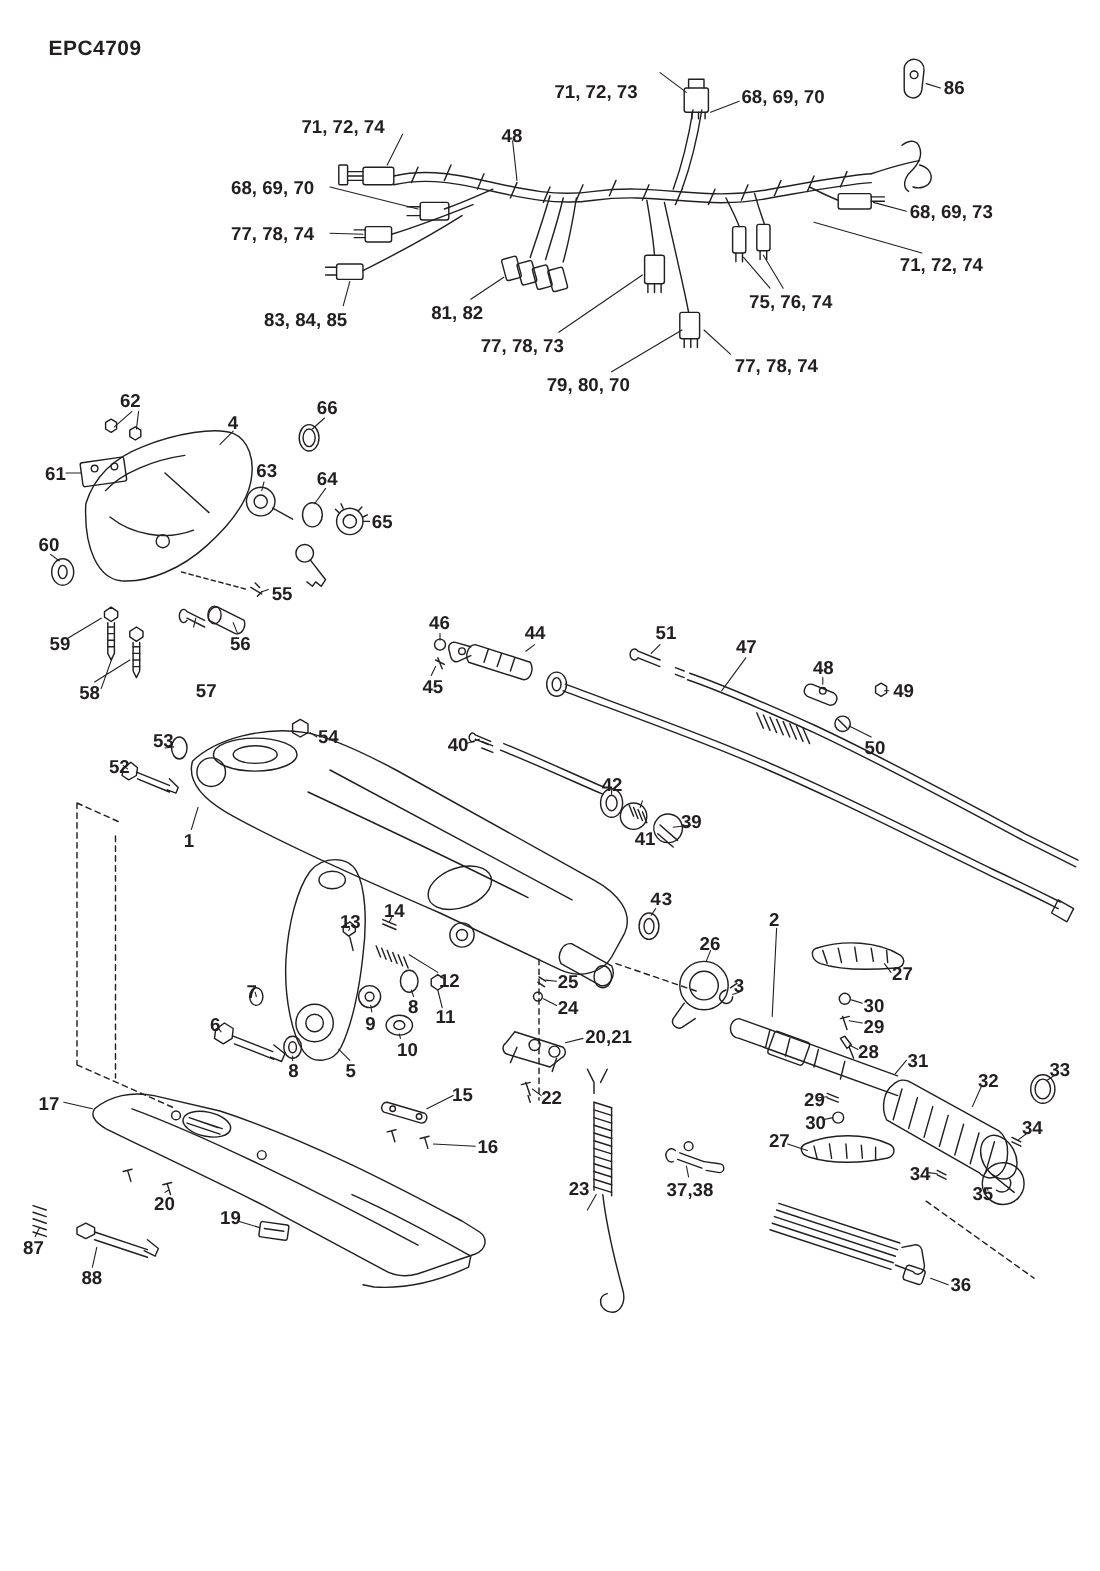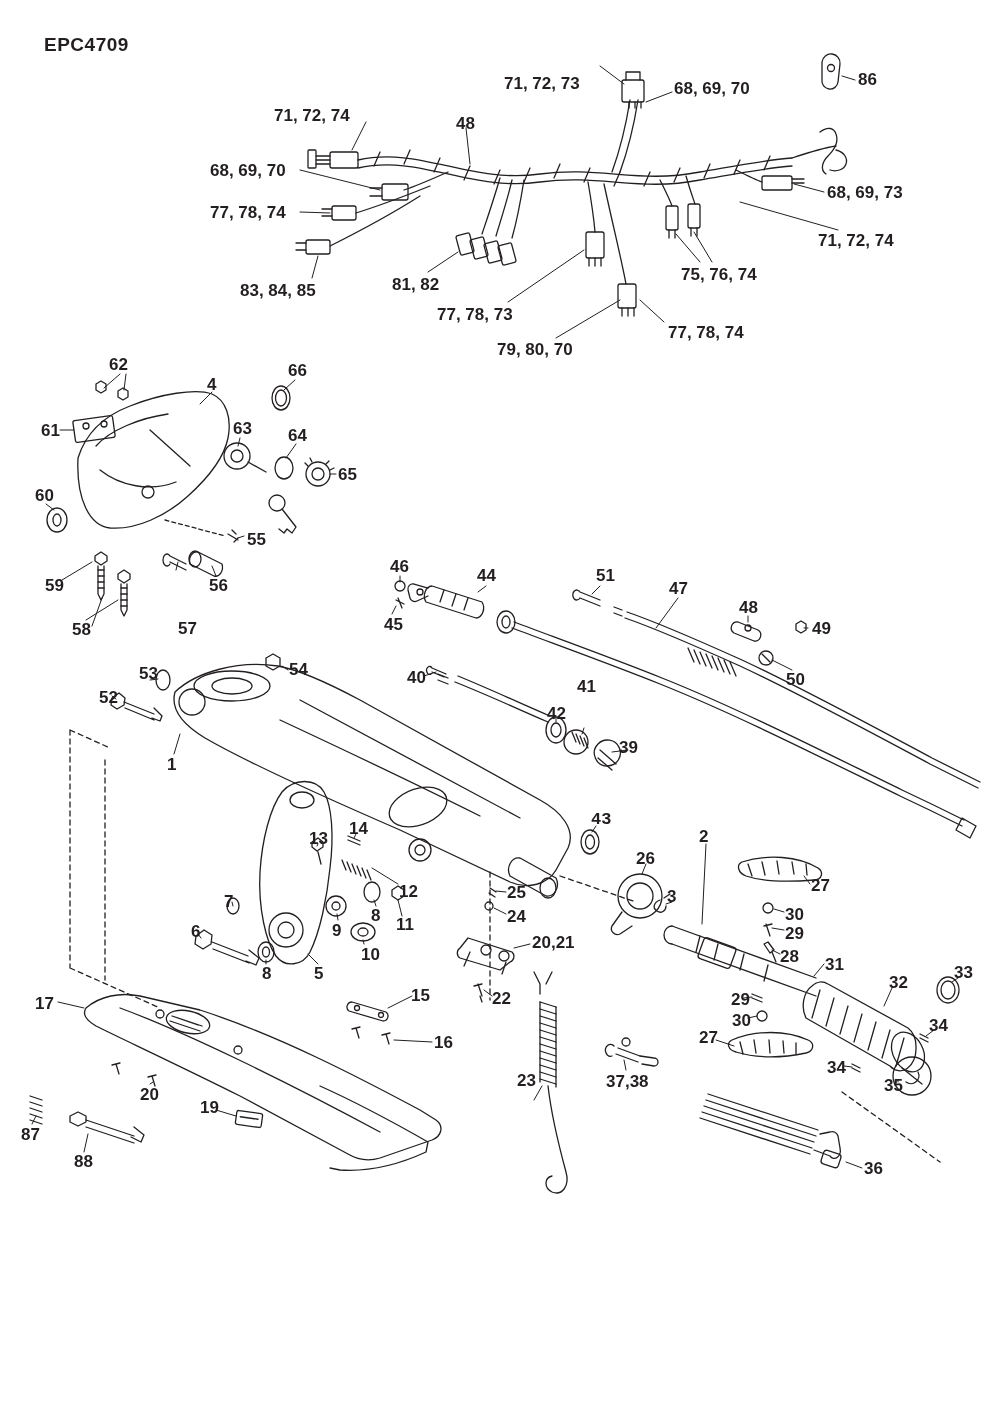--- a/index.html
+++ b/index.html
@@ -401,21 +401,21 @@
       <div class="part-label" style="left: 669px; top: 580px;">47</div>
       <div class="part-label" style="left: 739px; top: 599px;">48</div>
       <div class="part-label" style="left: 812px; top: 620px;">49</div>
       <div class="part-label" style="left: 384px; top: 616px;">45</div>
       <div class="part-label" style="left: 786px; top: 671px;">50</div>
       <div class="part-label" style="left: 407px; top: 669px;">40</div>
       <div class="part-label" style="left: 139px; top: 665px;">53</div>
       <div class="part-label" style="left: 289px; top: 661px;">54</div>
       <div class="part-label" style="left: 99px; top: 689px;">52</div>
       <div class="part-label" style="left: 547px; top: 705px;">42</div>
-      <div class="part-label" style="left: 577px; top: 678px;">41</div>
+      <div class="part-label" style="left: 577px; top: 754px;">41</div>
       <div class="part-label" style="left: 619px; top: 739px;">39</div>
       <div class="part-label" style="left: 167px; top: 756px;">1</div>
       <div class="part-label" style="left: 591px; top: 811px; font-family: Liberation Mono, monospace;">43</div>
       <div class="part-label" style="left: 636px; top: 850px;">26</div>
       <div class="part-label" style="left: 699px; top: 828px;">2</div>
       <div class="part-label" style="left: 811px; top: 877px;">27</div>
       <div class="part-label" style="left: 309px; top: 830px;">13</div>
       <div class="part-label" style="left: 349px; top: 820px;">14</div>
       <div class="part-label" style="left: 785px; top: 906px;">30</div>
       <div class="part-label" style="left: 785px; top: 925px;">29</div>

